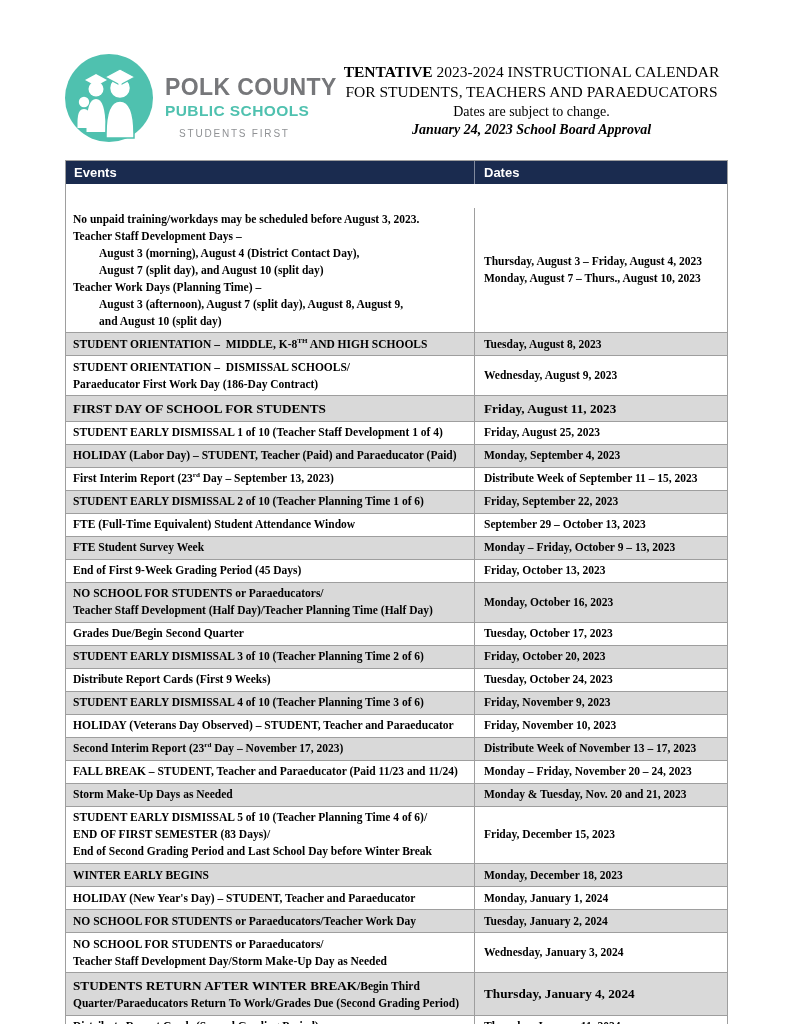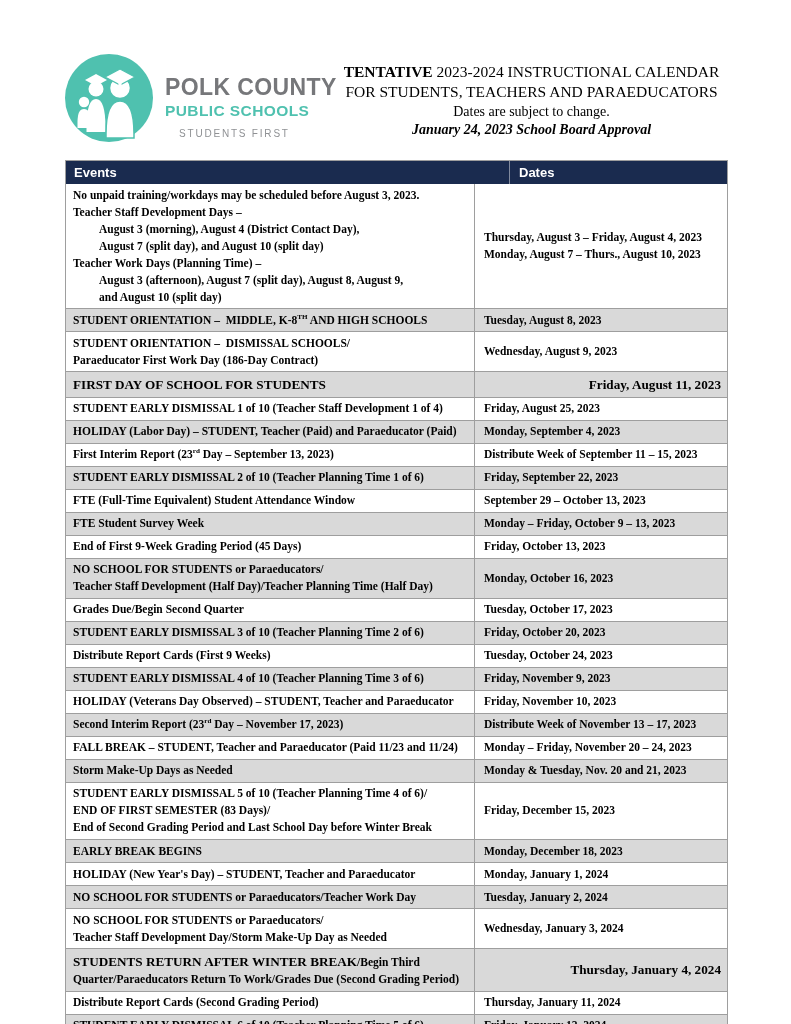--- a/index.html
+++ b/index.html
@@ -48,37 +48,37 @@
   .thead {
     display: flex;
     background: var(--navy);
     color: #fff;
     font-family: "Liberation Sans", sans-serif;
     font-weight: bold;
     font-size: 13px;
     height: 23px;
     align-items: center;
   }
-  .thead .th-events { width: 444px; padding-left: 8px; height: 100%; display: flex; align-items: center;
+  .thead .th-events { width: 409px; padding-left: 8px; height: 100%; display: flex; align-items: center;
     border-right: 1px solid rgba(255,255,255,0.45); }
   .thead .th-dates { flex: 1; padding-left: 9px; height: 100%; display: flex; align-items: center; }
 
   .trow { display: flex; border-top: 1px solid var(--border); background: #fff; }
-  .trow:first-child { border-top: none; }
+  .trow:first-child { border-top: none; margin-top: 24px; }
   .trow.alt { background: var(--row-alt); }
   .cell {
     display: flex; flex-direction: column; justify-content: center;
     font-weight: bold; font-size: 11.5px; line-height: 1.48;
     padding: 2.5px 6px 2.5px 7px;
   }
   .cell.events { width: 409px; border-right: 1px solid var(--border); }
   .cell.dates  { flex: 1; padding-left: 9px; }
   .line { white-space: pre-wrap; }
   .line.indent { padding-left: 26px; }
-  .big { font-size: 13.2px; text-align: right; }
+  .big { font-size: 13.2px; }
   .cell.dates.big { font-size: 13.2px; }
   sup { font-size: 0.62em; vertical-align: super; line-height: 0; }
 </style>
 </head>
 <body>
 
 <div class="page">
 
   <div class="header">
     <div class="logo-group">
@@ -314,21 +314,21 @@
             <div class="line"><span>END OF FIRST SEMESTER (83 Days)/</span></div>
             <div class="line"><span>End of Second Grading Period and Last School Day before Winter Break</span></div>
           </div>
     <div class="cell dates">
             <div class="line">Friday, December 15, 2023</div>
           </div>
   </div>
 
   <div class="trow alt">
     <div class="cell events">
-            <div class="line"><span>EARLY BREAK BEGINS</span></div>
+            <div class="line"><span>WINTER EARLY BEGINS</span></div>
           </div>
     <div class="cell dates">
             <div class="line">Monday, December 18, 2023</div>
           </div>
   </div>
 
   <div class="trow">
     <div class="cell events">
             <div class="line"><span>HOLIDAY (New Year's Day) – STUDENT, Teacher and Paraeducator</span></div>
           </div>

